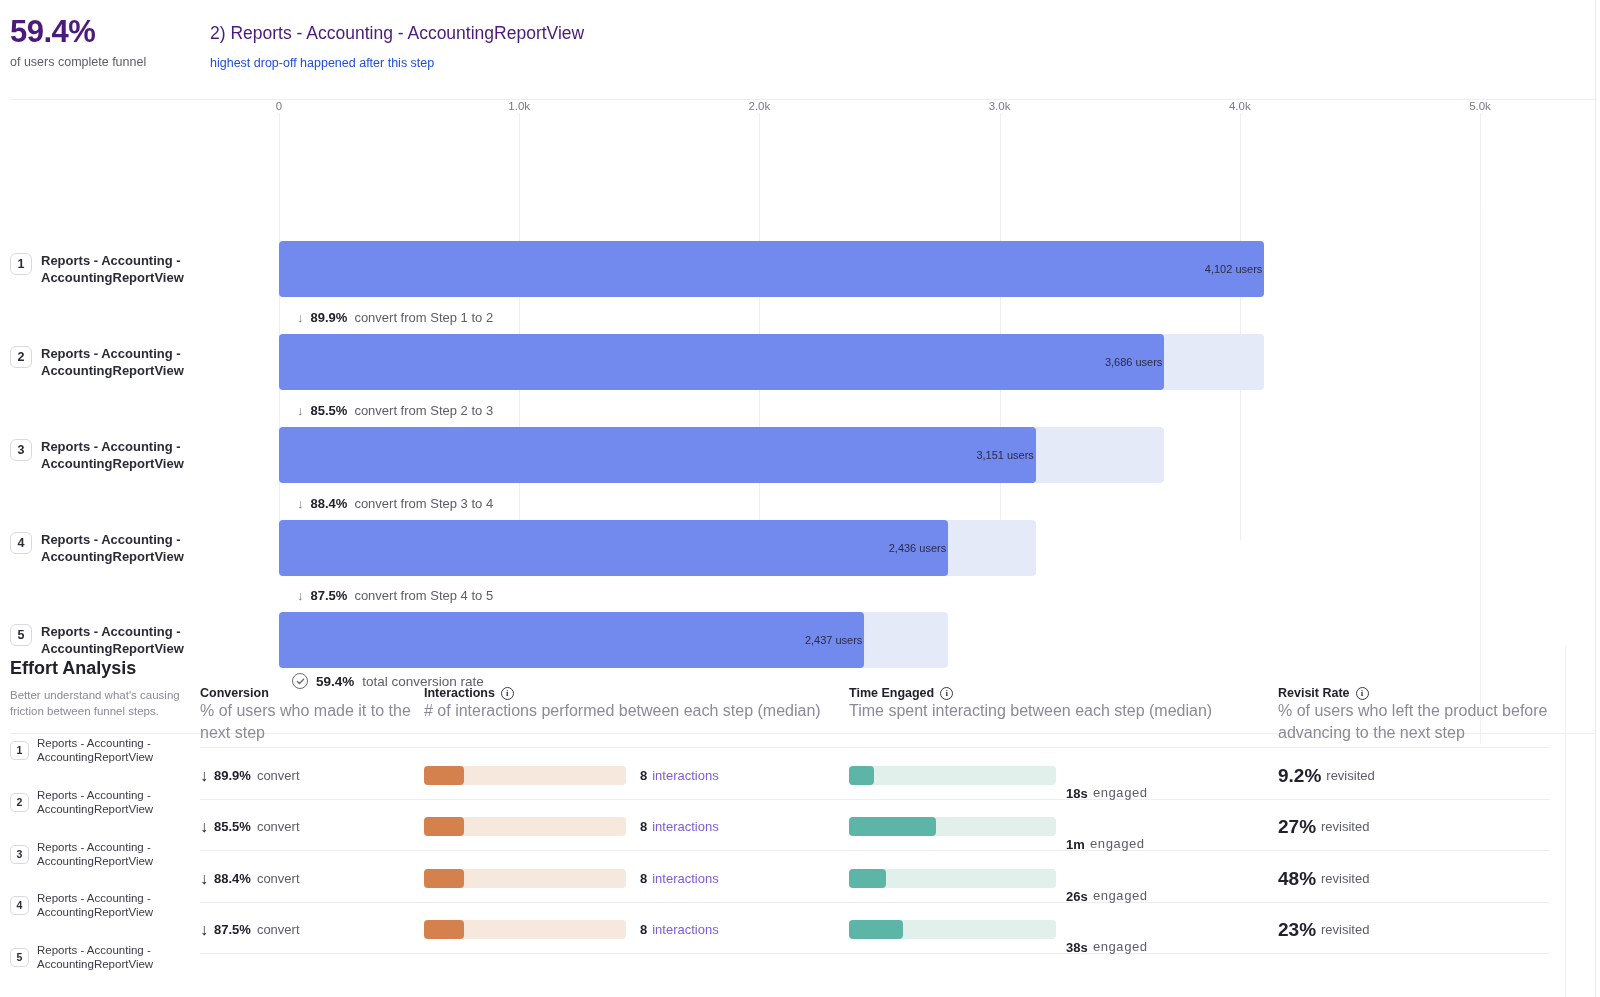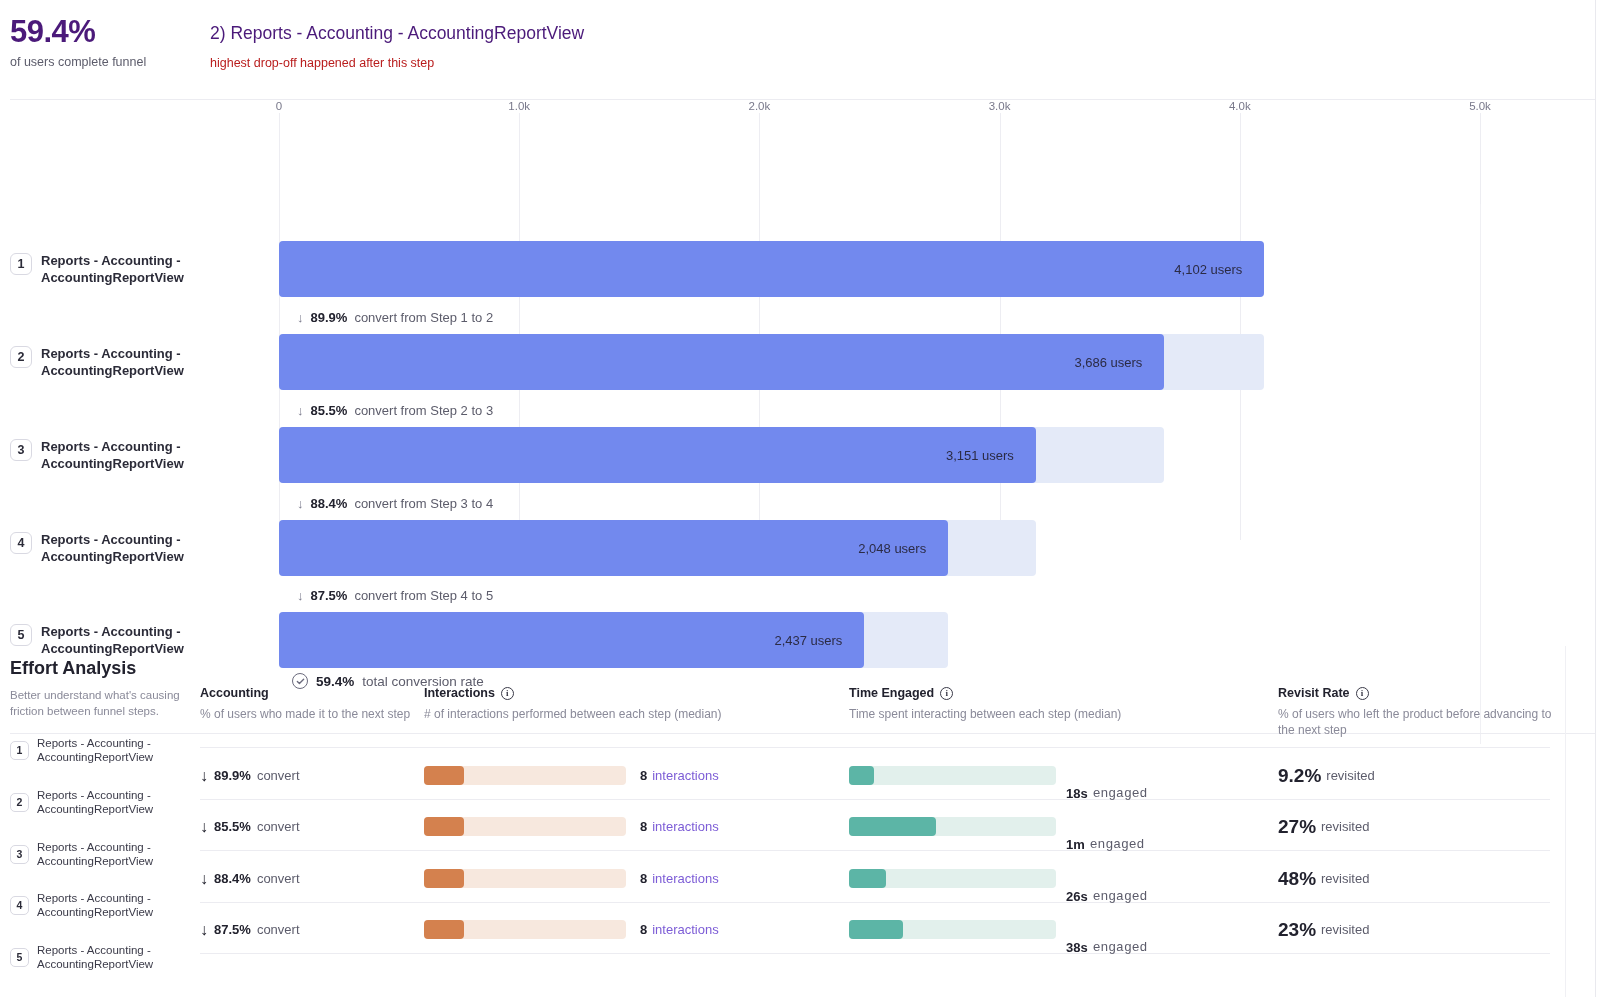--- a/index.html
+++ b/index.html
@@ -28,21 +28,21 @@
   .hdr-pct-sub {
     position: absolute; left: 10px; top: 55px;
     font-size: 12.5px; color: #5c5c6b;
   }
   .hdr-title {
     position: absolute; left: 210px; top: 23px;
     font-size: 17.5px; font-weight: 400; color: #4b1a7a;
   }
   .hdr-subtitle {
     position: absolute; left: 210px; top: 56px;
-    font-size: 12.5px; color: #b91c1c;
+    font-size: 12.5px; color: #1d4ed8;
   }
   .hdr-rule {
     position: absolute; left: 10px; top: 99px; width: 1585px; height: 1px;
     background: #ececf1;
   }
 
   
   .funnel { position: relative; height: 525px; }
   .gridline {
     position: absolute; top: 13px; width: 1px; height: 427px; background: #ededf2;
@@ -70,21 +70,21 @@
   .bar-ghost {
     position: absolute; left: 0; top: 0; height: 56px;
     background: #e4eaf8; border-radius: 4px;
   }
   .bar-fill {
     position: absolute; left: 0; top: 0; height: 56px;
     background: #7289ee; border-radius: 4px;
     display: flex; align-items: center; justify-content: flex-end;
   }
   .bar-value {
-    font-size: 13px; color: #2b2b45; padding-right: 22px; white-space: nowrap;
+    font-size: 11px; color: #2b2b45; padding-right: 2px; white-space: nowrap;
   }
 
   .conv-row {
     position: absolute; left: 0; height: 40px;
     display: flex; align-items: center; padding-left: 18px; gap: 7px;
   }
   .conv-arrow { font-size: 13px; color: #7a7a8c; }
   .conv-pct { font-size: 13px; font-weight: 700; color: #22222e; }
   .conv-text { font-size: 13px; color: #5c5c6b; }
 
@@ -119,21 +119,21 @@
     position: absolute; left: 10px; top: 42px; width: 175px;
     font-size: 11.5px; color: #8a8a99; line-height: 1.35;
   }
 
   .col-head { position: absolute; top: 40px; }
   .col-head-title {
     font-size: 12.5px; font-weight: 700; color: #22222e;
     display: flex; align-items: center; gap: 6px;
   }
   .col-head-desc {
-    margin-top: 6px; font-size: 12px; color: #8a8a99; line-height: 1.35;
+    font-size: 16px; color: #8a8a99; line-height: 1.35;
   }
   .info-icon {
     width: 13px; height: 13px; border: 1.2px solid #3a3a48; border-radius: 50%;
     display: inline-flex; align-items: center; justify-content: center;
     font-size: 9px; font-weight: 700; color: #3a3a48; line-height: 1;
     font-family: "Liberation Serif", serif;
   }
 
   .estep { position: absolute; left: 10px; display: flex; align-items: center; gap: 8px; }
   .estep-num {
@@ -254,21 +254,21 @@
         </div>
         <div class="bar-row" style="top: 327px; left: 279px; width: 1201px;">
           <div class="bar-ghost" style="width: 885.377px;"></div>
           <div class="bar-fill" style="width: 756.87px;">
             <span class="bar-value">3,151 users</span>
           </div>
         </div>
         <div class="bar-row" style="top: 420px; left: 279px; width: 1201px;">
           <div class="bar-ghost" style="width: 756.87px;"></div>
           <div class="bar-fill" style="width: 669.197px;">
-            <span class="bar-value">2,048 users</span>
+            <span class="bar-value">2,436 users</span>
           </div>
         </div>
         <div class="bar-row" style="top: 512px; left: 279px; width: 1201px;">
           <div class="bar-ghost" style="width: 669.197px;"></div>
           <div class="bar-fill" style="width: 585.367px;">
             <span class="bar-value">2,437 users</span>
           </div>
         </div>
         <div class="conv-row" style="top: 197px; left: 279px; width: 1201px;">
           <span class="conv-arrow">↓</span>
@@ -306,21 +306,21 @@
     <div class="funnel-bottom-rule"></div>
   </div>
 
   <div class="effort">
     <div class="effort-title">Effort Analysis</div>
     <div class="effort-sub">Better understand what's causing friction between funnel steps.</div>
 
     <div id="effort-columns">
         <div class="col-head" style="left: 200px; width: 220px;">
           <div class="col-head-title">
-            <span class="ct">Accounting</span>
+            <span class="ct">Conversion</span>
           </div>
           <div class="col-head-desc">% of users who made it to the next step</div>
         </div>
         <div class="col-head" style="left: 424px; width: 420px;">
           <div class="col-head-title">
             <span class="ct">Interactions</span>
             <span class="info-icon">i</span>
           </div>
           <div class="col-head-desc"># of interactions performed between each step (median)</div>
         </div>

